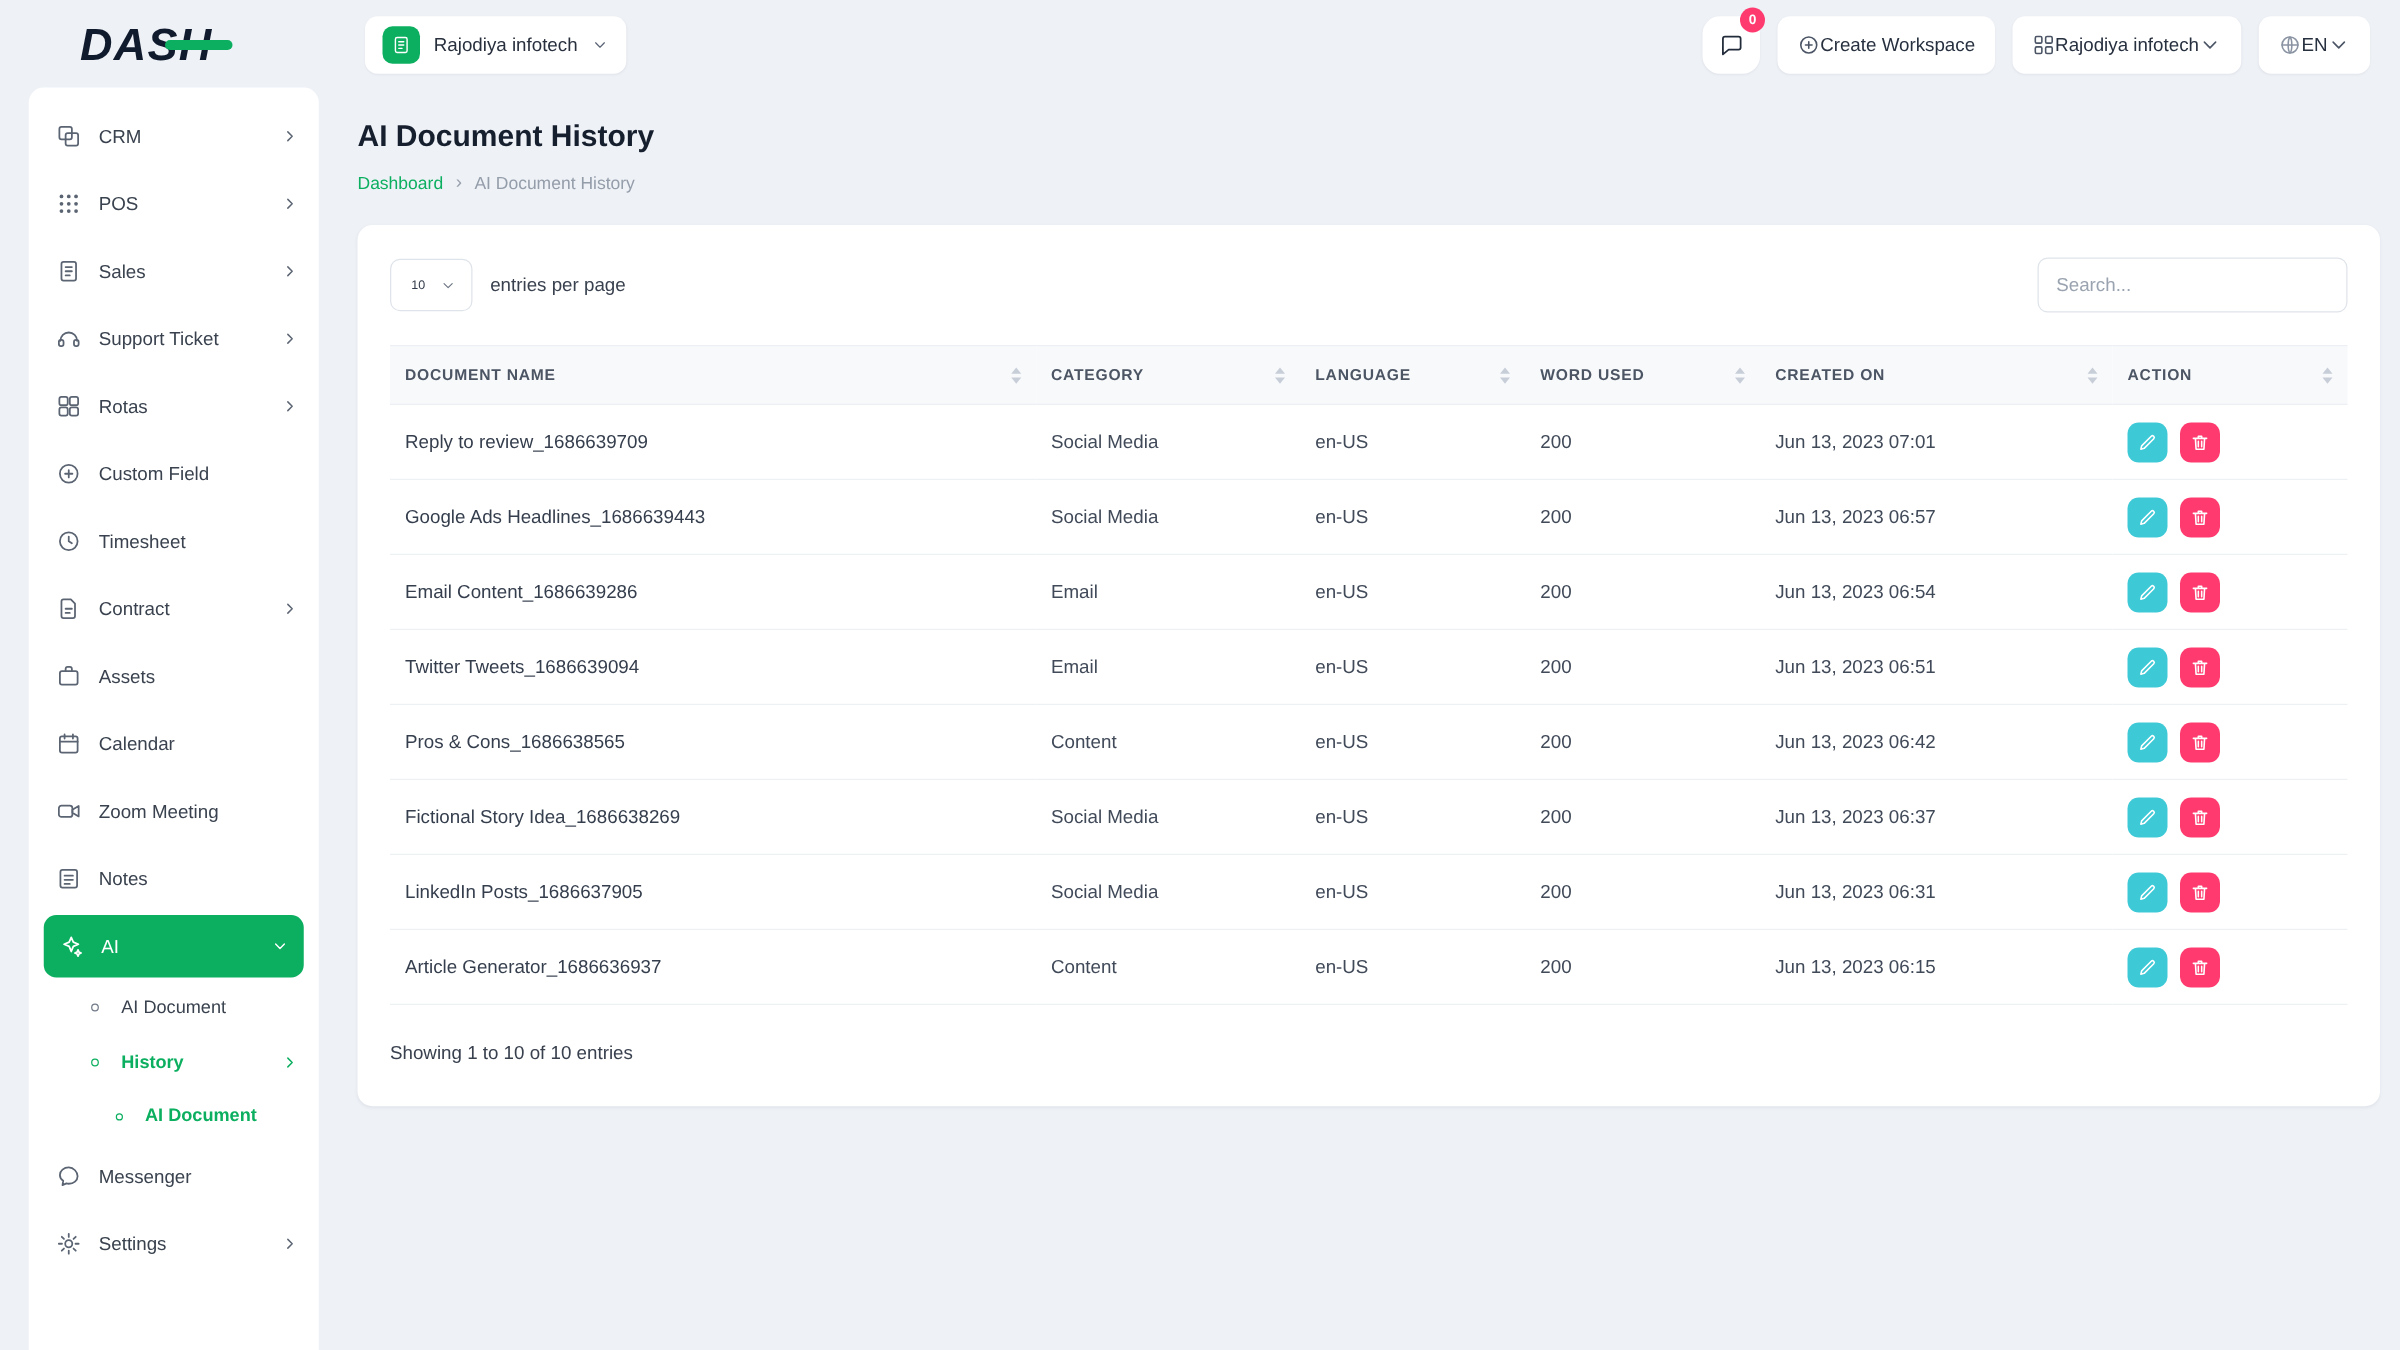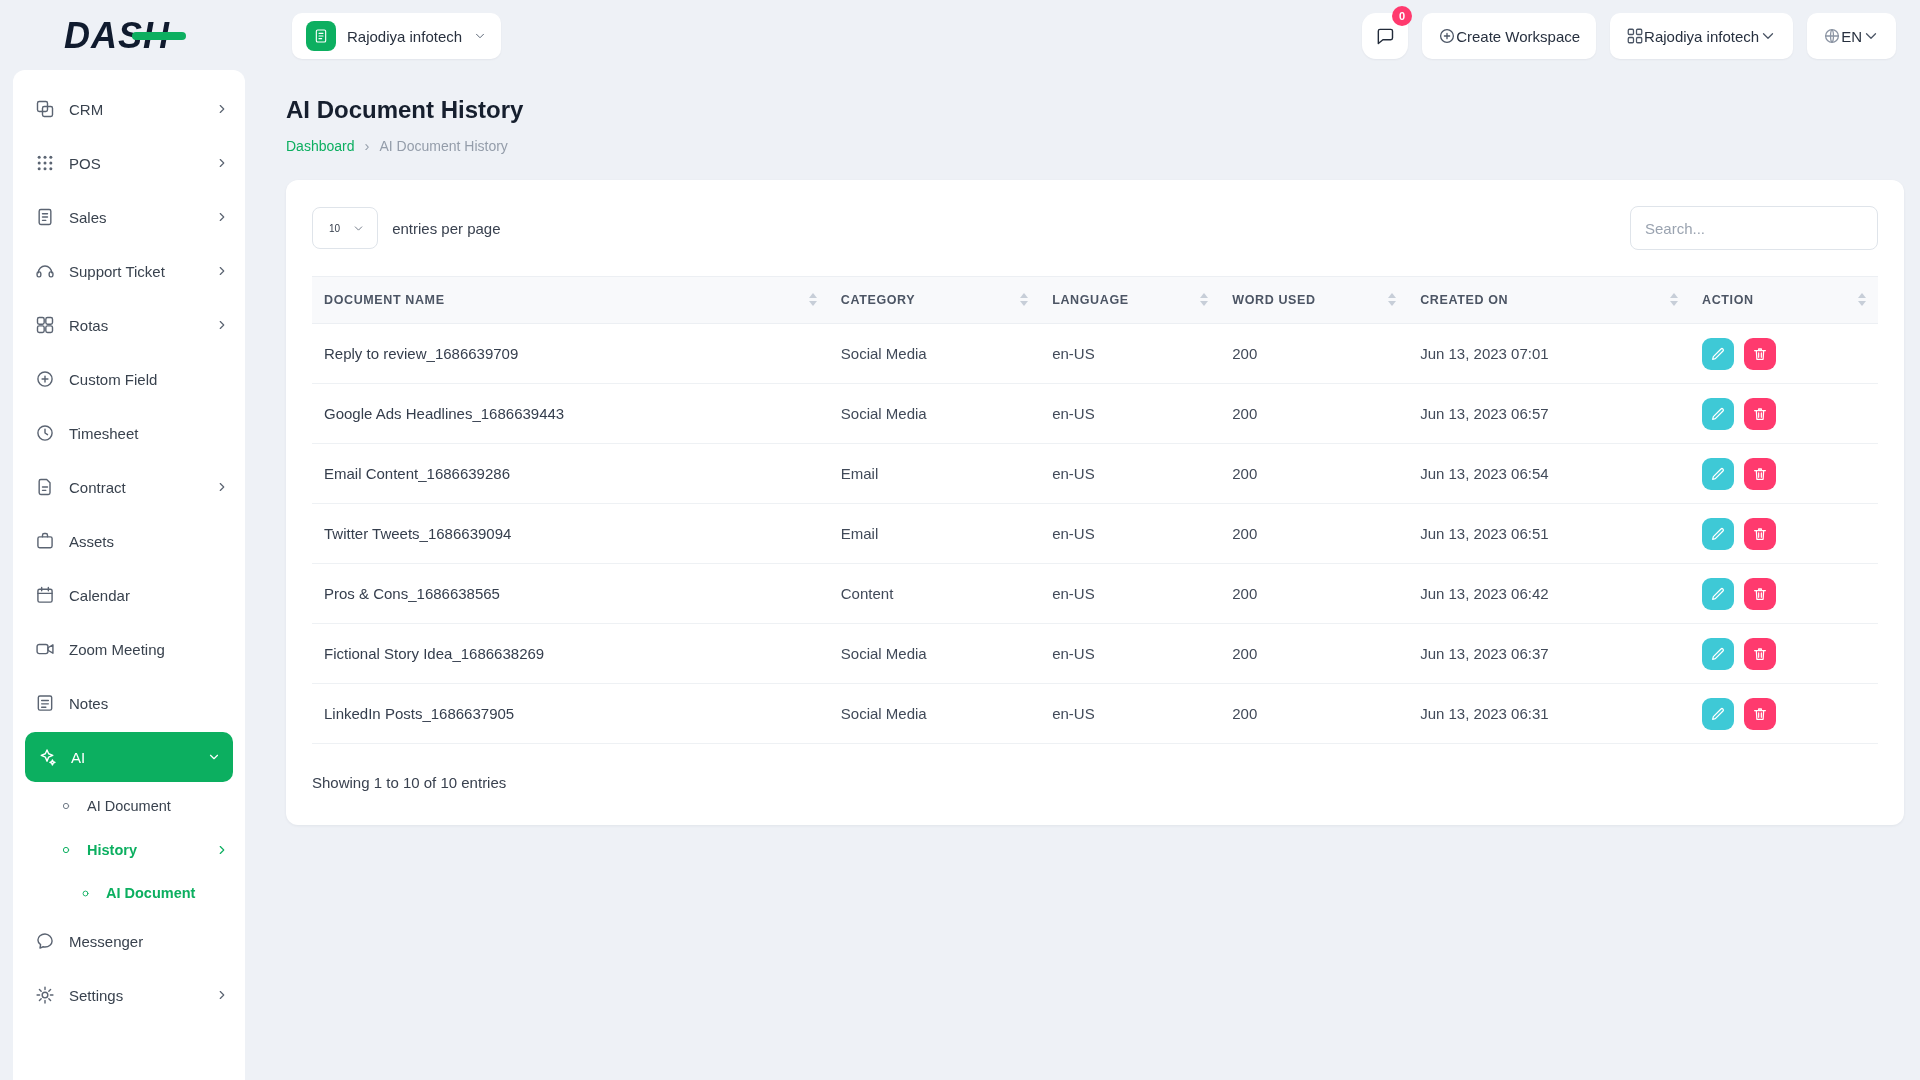--- a/index.html
+++ b/index.html
@@ -16,21 +16,21 @@
   .ws-logo{width:30px;height:30px;border-radius:8px;background:#0caf60;display:flex;align-items:center;justify-content:center;color:#fff}
   .ws-logo .ico{width:16px;height:16px}
   .chev-svg{width:14px;height:14px;color:#5c6676}
   .header-right{margin-left:auto;display:flex;align-items:center;gap:14px;padding-right:24px}
   .icon-btn{position:relative;width:46px;height:46px;border-radius:14px;background:#fff;border:none;box-shadow:0 1px 2px rgba(16,24,40,.05);display:flex;align-items:center;justify-content:center;color:#222b3a;cursor:pointer}
   .badge{position:absolute;top:-7px;right:-4px;min-width:20px;height:20px;border-radius:10px;background:#ff3a6e;color:#fff;font-size:11px;font-weight:700;display:flex;align-items:center;justify-content:center;padding:0 6px}
   .pill-btn{display:flex;align-items:center;gap:0;background:#fff;border:none;box-shadow:0 1px 2px rgba(16,24,40,.05);border-radius:10px;height:46px;padding:0 16px;font-size:15px;font-weight:500;color:#27303f;cursor:pointer}
   .pill-btn .ico{width:18px;height:18px;color:#4b5565}
 
   
-  .sidebar{position:absolute;top:70px;left:13px;bottom:0;width:232px;background:#fff;border-radius:12px 12px 0 0;padding:12px 0;overflow:hidden}
+  .sidebar{position:absolute;top:70px;left:23px;bottom:0;width:232px;background:#fff;border-radius:12px 12px 0 0;padding:12px 0;overflow:hidden}
   .side-item{display:flex;align-items:center;gap:14px;height:54px;padding:0 16px 0 22px;color:#39424e;font-size:15px;font-weight:500;text-decoration:none}
   .side-item .ico{color:#5b6472}
   .chev{margin-left:auto;color:#a8aeb8;display:flex}
   .chev .ico{width:14px;height:14px;stroke-width:2}
   .chev.down .ico{transform:rotate(90deg)}
   .side-item.lvl0.active{background:#0caf60;color:#fff;border-radius:10px;margin:2px 12px;height:50px;padding:0 12px 0 12px}
   .side-item.active .ico,.side-item.active .chev{color:inherit}
   .side-item.lvl0.active .ico,.side-item.lvl0.active .chev{color:#fff}
   .side-item.lvl1{height:44px;padding-left:46px;font-size:14.5px}
   .side-item.lvl1 .ico{width:14px;height:14px;color:#707a88}
@@ -50,21 +50,21 @@
   .card{margin-top:26px;background:#fff;border-radius:12px;box-shadow:0 1px 3px rgba(20,30,50,.06);padding:26px 26px 34px}
   .controls{display:flex;align-items:center}
   .page-size{display:flex;align-items:center;gap:12px;border:1px solid #dfe4ea;border-radius:8px;height:42px;padding:0 12px 0 16px;font-size:10px;color:#333c4a;cursor:pointer;background:#fff}
   .page-size .chev-svg{width:13px;height:13px;color:#6b7482}
   .entries-label{margin-left:14px;font-size:15px;color:#39414f;font-weight:500}
   .search{margin-left:auto;width:248px;height:44px;border:1px solid #dfe4ea;border-radius:8px;padding:0 14px;font-size:15px;color:#333c4a;outline:none;background:#fff}
   .search::placeholder{color:#9aa3b0}
 
   table{width:100%;border-collapse:collapse;margin-top:26px}
   thead th{background:#f8f9fb;border-top:1px solid #eceff3;border-bottom:1px solid #eceff3;height:47px;text-align:left;font-size:12.5px;font-weight:700;letter-spacing:.05em;color:#4c5564;padding:0 12px;text-transform:uppercase}
-  .th-inner{display:flex;align-items:flex-start;justify-content:space-between;gap:6px}
+  .th-inner{display:flex;align-items:flex-end;justify-content:space-between;gap:6px}
   .sort{display:inline-flex;flex-direction:column;gap:3px;cursor:pointer}
   .sort::before{content:'';width:0;height:0;border-left:4px solid transparent;border-right:4px solid transparent;border-bottom:5px solid #c7ced8}
   .sort::after{content:'';width:0;height:0;border-left:4px solid transparent;border-right:4px solid transparent;border-top:5px solid #c7ced8}
   tbody td{height:60px;border-bottom:1px solid #eef1f4;font-size:15px;color:#414a59;padding:0 12px}
   td.col0{color:#353e4d}
   th.col0{width:33%}th.col1{width:13.5%}th.col2{width:11.5%}th.col3{width:12%}th.col4{width:18%}th.col5{width:12%}
   .actions{display:flex;gap:10px}
   .act{width:32px;height:32px;border:none;border-radius:9px;display:flex;align-items:center;justify-content:center;color:#fff;cursor:pointer}
   .act .ico{width:16px;height:16px;stroke-width:1.9}
   .act.edit{background:#3ec9d6}
@@ -520,18 +520,39 @@
                   </svg>
                 </button>
                 <button class="act del">
                   <svg class="ico " viewBox="0 0 24 24" aria-hidden="true">
                     <path d="M4 7h16M10 7V4.5h4V7M6.5 7l.8 13h9.4l.8-13M10 10.5V17M14 10.5V17"></path>
                   </svg>
                 </button>
               </div>
             </td>
           </tr>
+          <tr>
+            <td class="col0">Article Generator_1686636937</td>
+            <td class="col1">Content</td>
+            <td class="col2">en-US</td>
+            <td class="col3">200</td>
+            <td class="col4">Jun 13, 2023 06:15</td>
+            <td class="col5">
+              <div class="actions">
+                <button class="act edit">
+                  <svg class="ico " viewBox="0 0 24 24" aria-hidden="true">
+                    <path d="M4 20l1-4L16.5 4.5a2 2 0 0 1 2.8 0l.2.2a2 2 0 0 1 0 2.8L8 19z"></path>
+                  </svg>
+                </button>
+                <button class="act del">
+                  <svg class="ico " viewBox="0 0 24 24" aria-hidden="true">
+                    <path d="M4 7h16M10 7V4.5h4V7M6.5 7l.8 13h9.4l.8-13M10 10.5V17M14 10.5V17"></path>
+                  </svg>
+                </button>
+              </div>
+            </td>
+          </tr>
         </tbody>
     </table>
 
     <div class="table-footer">Showing 1 to 10 of 10 entries</div>
   </section>
 </main>
 
 </body></html>

